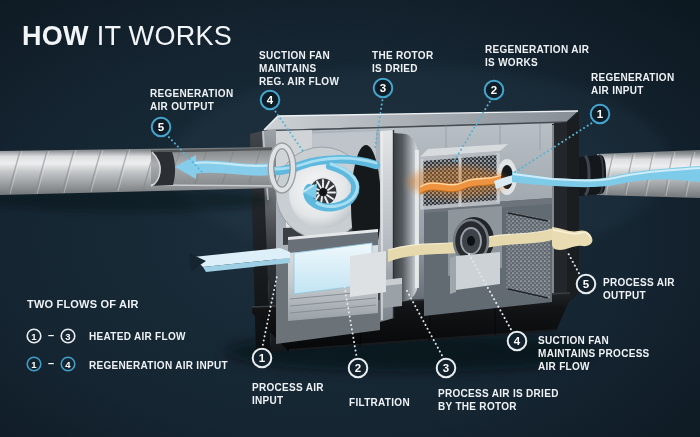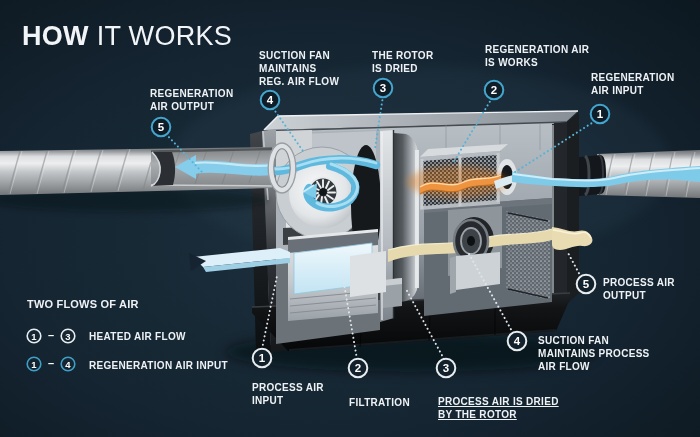--- a/index.html
+++ b/index.html
@@ -386,21 +386,21 @@
 REG. AIR FLOW</div>
 <div class="lbl" style="left:372px;top:49px;">THE ROTOR
 IS DRIED</div>
 <div class="lbl" style="left:485px;top:43px;">REGENERATION AIR
 IS WORKS</div>
 <div class="lbl" style="left:591px;top:71px;">REGENERATION
 AIR INPUT</div>
 <div class="lbl" style="left:252px;top:381px;">PROCESS AIR
 INPUT</div>
 <div class="lbl" style="left:349px;top:396px;">FILTRATION</div>
-<div class="lbl" style="left:438px;top:395px;text-decoration:underline;">PROCESS AIR IS DRIED
+<div class="lbl" style="left:438px;top:387px;">PROCESS AIR IS DRIED
 BY THE ROTOR</div>
 <div class="lbl" style="left:538px;top:334px;">SUCTION FAN
 MAINTAINS PROCESS
 AIR FLOW</div>
 <div class="lbl" style="left:603px;top:276px;">PROCESS AIR
 OUTPUT</div>
 <div class="lbl" style="left:27px;top:298px;font-size:11px;letter-spacing:0.2px;">TWO FLOWS OF AIR</div>
 <div class="lbl" style="left:89px;top:330px;">HEATED AIR FLOW</div>
 <div class="lbl" style="left:89px;top:359px;">REGENERATION AIR INPUT</div>
 </div>

